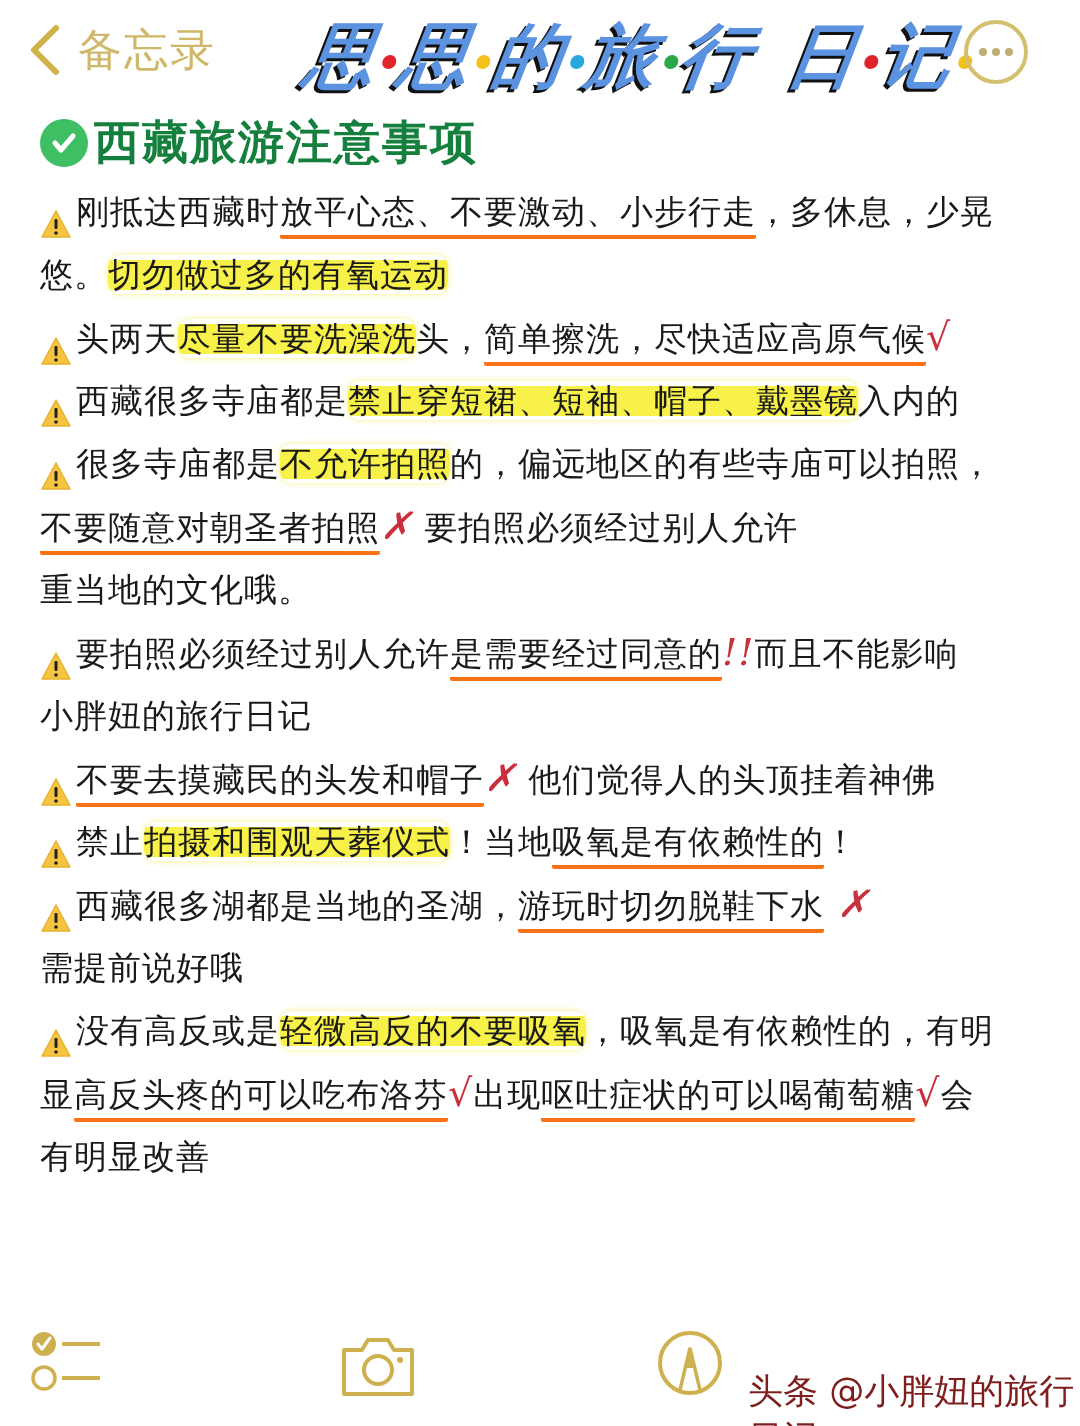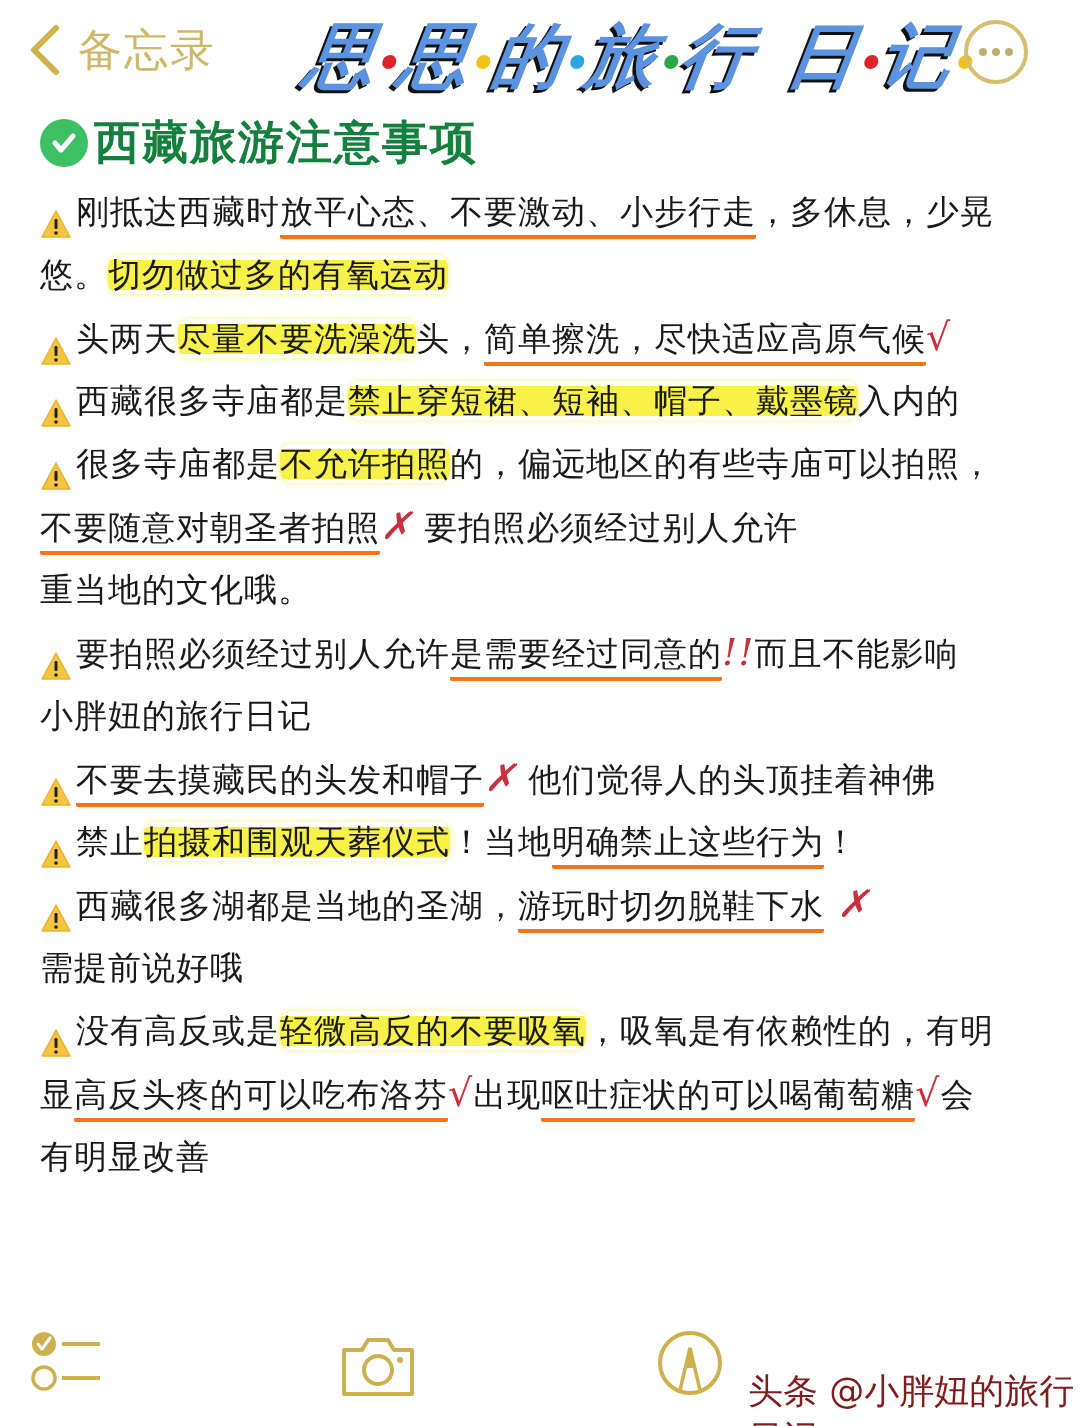--- a/index.html
+++ b/index.html
@@ -95,21 +95,21 @@
     <div class="line"><span>小胖妞的旅行日记</span></div>
     <div class="line"><span class="warn"><svg viewBox="0 0 32 30">
           <path d="M16 2 L30 28 H2 Z" fill="#f5c542" stroke="#e8b22e" stroke-width="1.5" stroke-linejoin="round"></path>
           <rect x="14.5" y="10" width="3" height="10" rx="1.2" fill="#222"></rect>
           <circle cx="16" cy="24" r="1.8" fill="#222"></circle>
         </svg></span><span class="ul">不要去摸藏民的头发和帽子</span><span class="mark">✗</span><span> 他们觉得人的头顶挂着神佛</span></div>
     <div class="line"><span class="warn"><svg viewBox="0 0 32 30">
           <path d="M16 2 L30 28 H2 Z" fill="#f5c542" stroke="#e8b22e" stroke-width="1.5" stroke-linejoin="round"></path>
           <rect x="14.5" y="10" width="3" height="10" rx="1.2" fill="#222"></rect>
           <circle cx="16" cy="24" r="1.8" fill="#222"></circle>
-        </svg></span><span>禁止</span><span class="hl">拍摄和围观天葬仪式</span><span>！当地</span><span class="ul">明确禁止这些行为</span><span>！</span></div>
+        </svg></span><span>禁止</span><span class="hl">拍摄和围观天葬仪式</span><span>！当地</span><span class="ul">吸氧是有依赖性的</span><span>！</span></div>
     <div class="line"><span class="warn"><svg viewBox="0 0 32 30">
           <path d="M16 2 L30 28 H2 Z" fill="#f5c542" stroke="#e8b22e" stroke-width="1.5" stroke-linejoin="round"></path>
           <rect x="14.5" y="10" width="3" height="10" rx="1.2" fill="#222"></rect>
           <circle cx="16" cy="24" r="1.8" fill="#222"></circle>
         </svg></span><span>西藏很多湖都是当地的圣湖，</span><span class="ul">游玩时切勿脱鞋下水</span><span class="mark">  ✗</span></div>
     <div class="line"><span>需提前说好哦</span></div>
     <div class="line"><span class="warn"><svg viewBox="0 0 32 30">
           <path d="M16 2 L30 28 H2 Z" fill="#f5c542" stroke="#e8b22e" stroke-width="1.5" stroke-linejoin="round"></path>
           <rect x="14.5" y="10" width="3" height="10" rx="1.2" fill="#222"></rect>
           <circle cx="16" cy="24" r="1.8" fill="#222"></circle>

